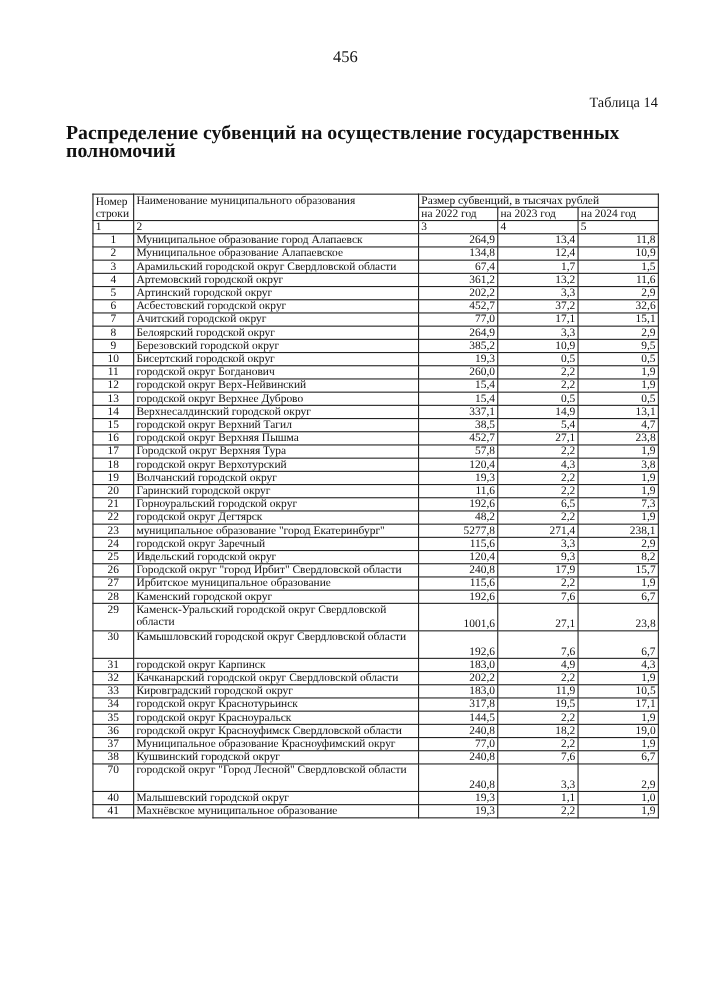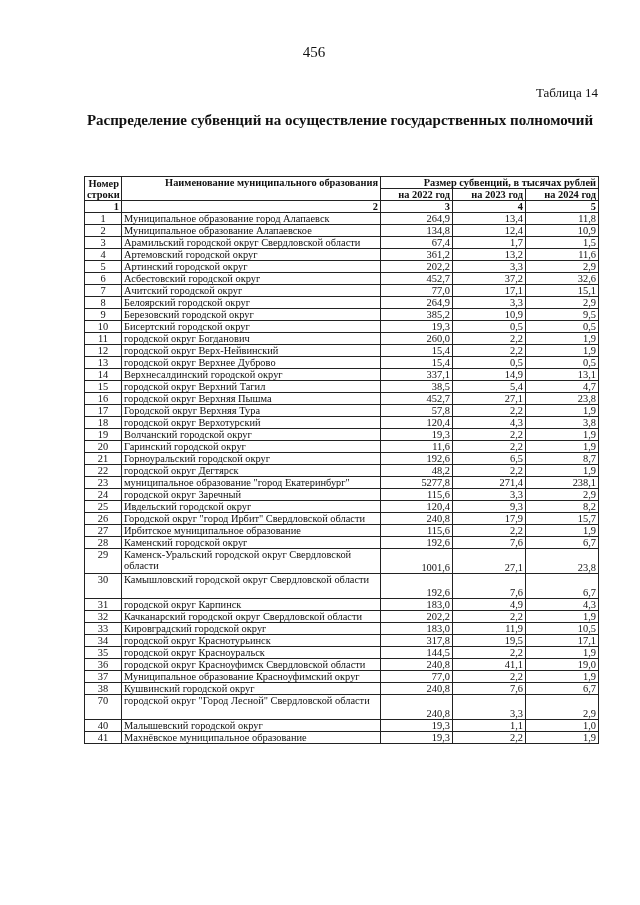--- a/index.html
+++ b/index.html
@@ -1,25 +1,25 @@
 <!DOCTYPE html>
 <html><head>
 <meta charset="utf-8">
 <style>
   html, body { margin: 0; padding: 0; background: #ffffff; }
   body { width: 640px; height: 905px; position: relative; overflow: hidden;
          font-family: "Liberation Serif", "DejaVu Serif", serif; color: #111; }
   .page-number { position: absolute; top: 44px; left: 0; width: 628px; text-align: center; font-size: 15px; }
   .table-label { position: absolute; top: 85px; right: 42px; font-size: 13px; text-align: right; }
-  .doc-title { position: absolute; top: 112px; left: 60px; width: 560px; text-align: center;
-               font-weight: bold; font-size: 15px; line-height: 17px; }
+  .doc-title { position: absolute; top: 112px; left: 60px; width: 560px; text-align: left;
+               font-weight: bold; font-size: 18px; line-height: 17px; }
   table.subv { position: absolute; top: 176px; left: 84px; width: 514px; border-collapse: collapse;
                font-size: 10.4px; table-layout: fixed; }
   table.subv td, table.subv th { border: 1px solid #222; padding: 0 2px; line-height: 11px; height: 11px; }
-  table.subv th { font-weight: bold; text-align: right; }
+  table.subv th { font-weight: normal; text-align: left; }
   col.c1 { width: 37px; } col.c2 { width: 259px; } col.c3 { width: 72px; } col.c4 { width: 73px; } col.c5 { width: 73px; }
   td.num { text-align: center; vertical-align: top; }
   td.name { text-align: left; vertical-align: top; white-space: normal; }
   td.val { text-align: right; vertical-align: bottom; }
   tr.idx th { line-height: 11px; }
   tr.two-line td { height: 24px; }
 </style>
 </head>
 <body>
 
@@ -198,21 +198,21 @@
         <td class="name">Гаринский городской округ</td>
         <td class="val">11,6</td>
         <td class="val">2,2</td>
         <td class="val">1,9</td>
       </tr>
       <tr>
         <td class="num">21</td>
         <td class="name">Горноуральский городской округ</td>
         <td class="val">192,6</td>
         <td class="val">6,5</td>
-        <td class="val">8,7</td>
+        <td class="val">7,3</td>
       </tr>
       <tr>
         <td class="num">22</td>
         <td class="name">городской округ Дегтярск</td>
         <td class="val">48,2</td>
         <td class="val">2,2</td>
         <td class="val">1,9</td>
       </tr>
       <tr>
         <td class="num">23</td>
@@ -302,21 +302,21 @@
         <td class="num">35</td>
         <td class="name">городской округ Красноуральск</td>
         <td class="val">144,5</td>
         <td class="val">2,2</td>
         <td class="val">1,9</td>
       </tr>
       <tr>
         <td class="num">36</td>
         <td class="name">городской округ Красноуфимск Свердловской области</td>
         <td class="val">240,8</td>
-        <td class="val">41,1</td>
+        <td class="val">18,2</td>
         <td class="val">19,0</td>
       </tr>
       <tr>
         <td class="num">37</td>
         <td class="name">Муниципальное образование Красноуфимский округ</td>
         <td class="val">77,0</td>
         <td class="val">2,2</td>
         <td class="val">1,9</td>
       </tr>
       <tr>

